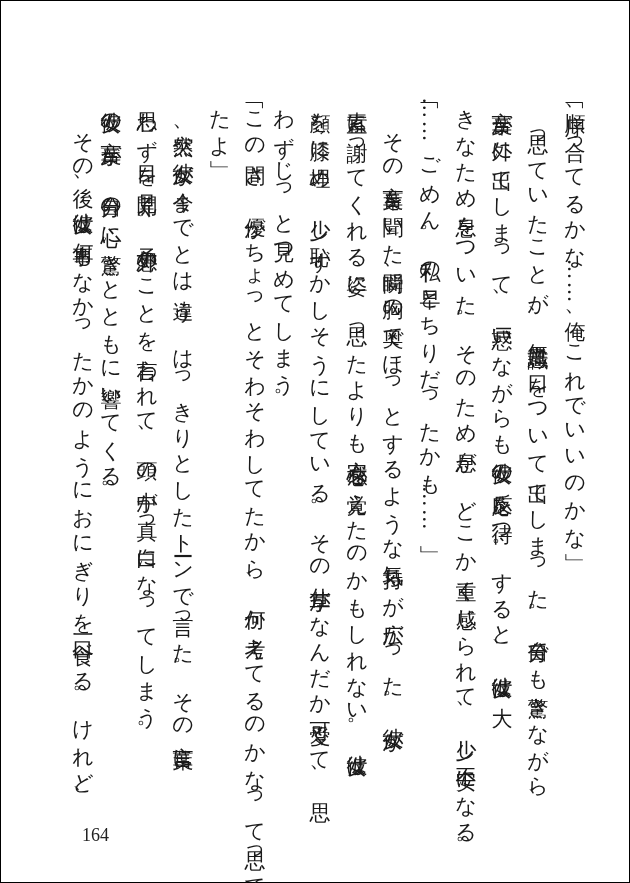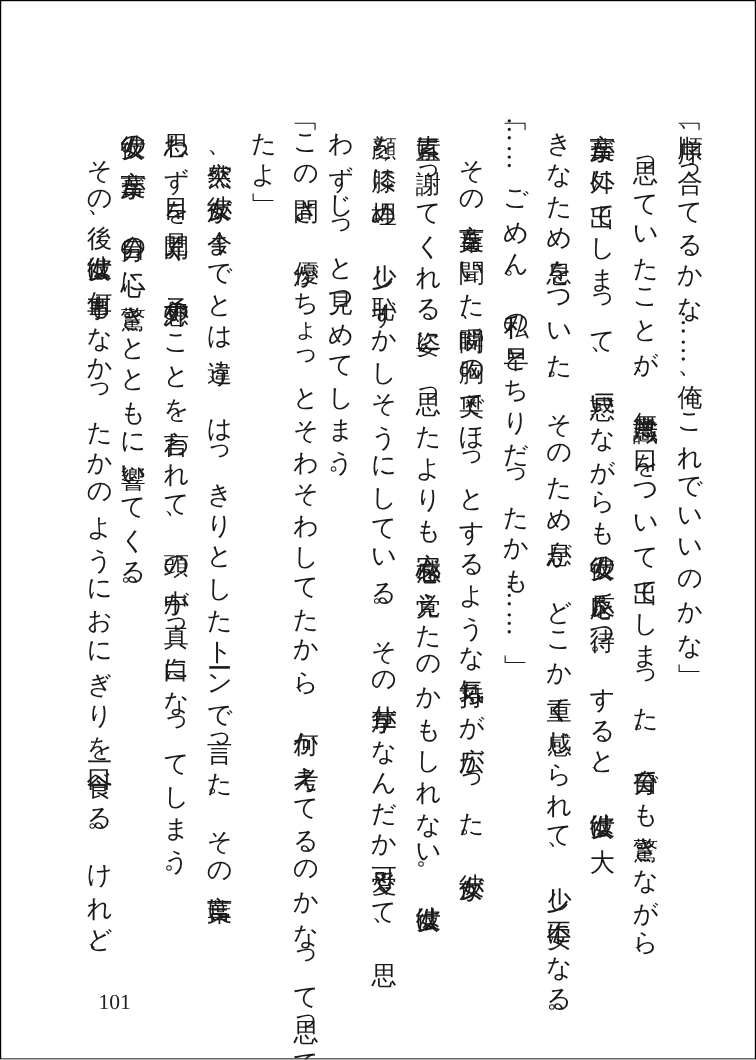--- a/index.html
+++ b/index.html
@@ -35,14 +35,14 @@
   <div class="col" style="left:344px">素直に謝ってくれる姿に、思ったよりも安心感を覚えたのかもしれない。彼女は</div>
   <div class="col" style="left:307px">顔を膝に埋め、少し恥ずかしそうにしている。その仕草がなんだか可愛くて、思</div>
   <div class="col" style="left:271px">わずじっと見つめてしまう。</div>
   <div class="col" style="left:242px">「この間さ、優がちょっとそわそわしてたから、何か考えてるのかなって思って</div>
   <div class="col" style="left:207px">たよ」</div>
   <div class="col" style="left:170px">　突然、彼女が今までとは違う、はっきりとしたトーンで言った。その言葉に、</div>
   <div class="col" style="left:134px">思わず目を見開く。予想外のことを言われて、頭の中が真っ白になってしまう。</div>
   <div class="col" style="left:98px">彼女の言葉が、自分の心に驚きとともに響いてくる。</div>
   <div class="col" style="left:70px">　その後、彼女は何事もなかったかのようにおにぎりを一口食べる。けれど、</div>
 
-  <div class="page-number">101</div>
+  <div class="page-number">164</div>
 </div>
 
 </body></html>

